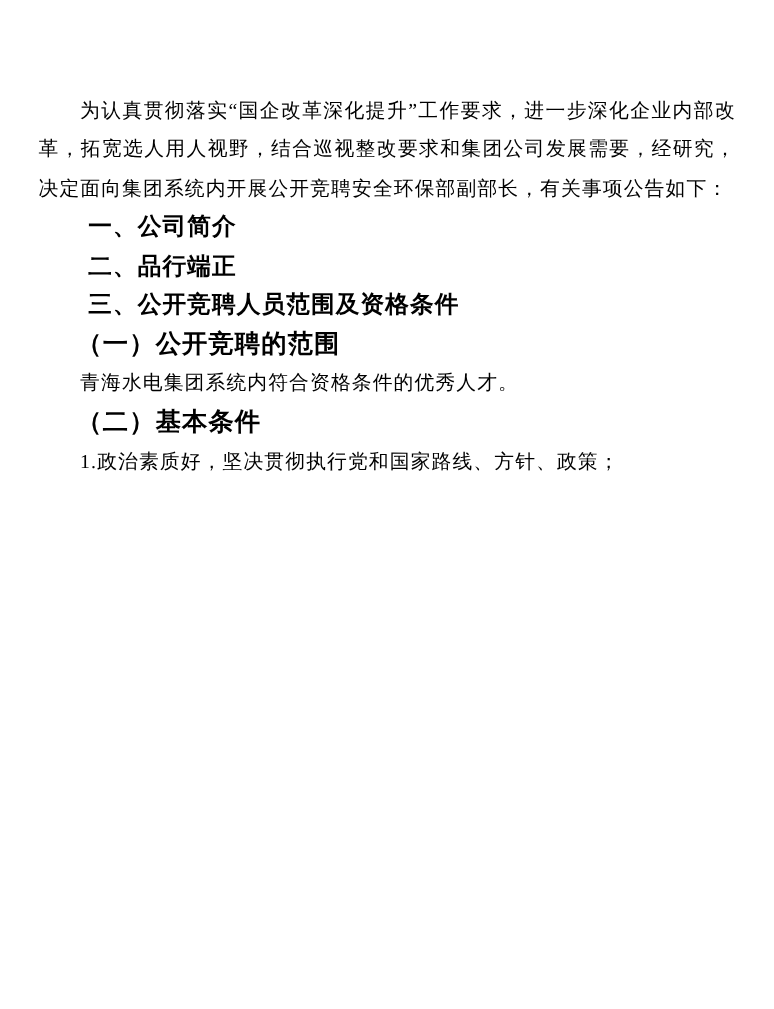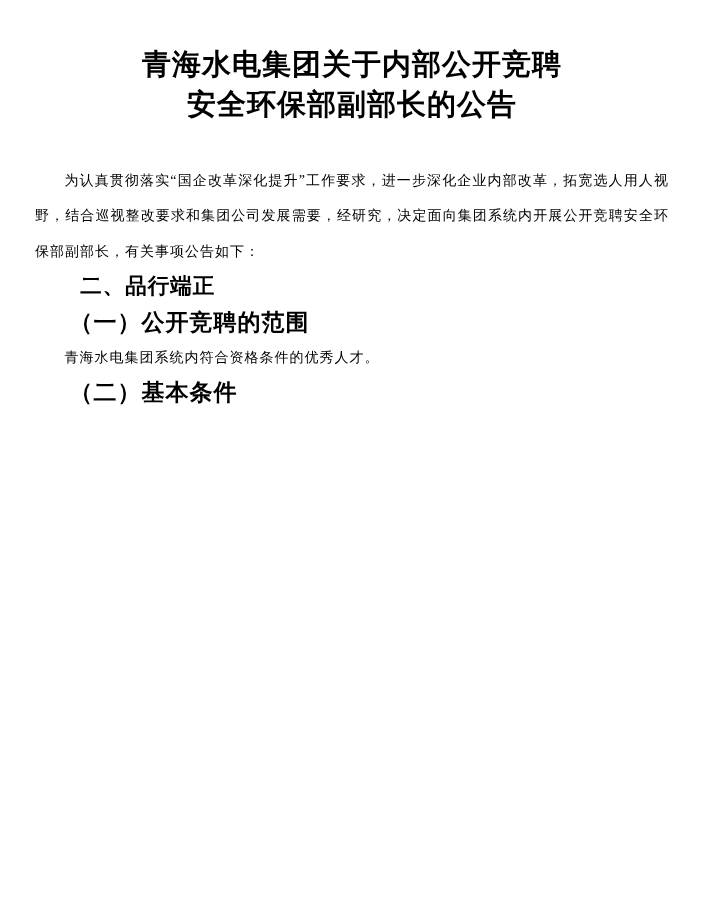--- a/index.html
+++ b/index.html
@@ -24,21 +24,21 @@
     font-weight: bold;
     font-size: 29px;
     line-height: 40px;
     font-family: "Liberation Serif", "DejaVu Serif", serif;
     letter-spacing: 1px;
   }
   .doc-body {
     margin-top: 39px;
   }
   .doc-body p {
-    font-size: 14px;
+    font-size: 18px;
     line-height: 35.4px;
     text-align: justify;
     text-justify: inter-character;
     letter-spacing: 1px;
   }
   p.body {
     font-weight: normal;
     text-indent: 2.1em;
     font-family: "Liberation Serif", "DejaVu Serif", serif;
   }
@@ -52,24 +52,23 @@
     font-weight: bold;
     text-indent: 1.5em;
     font-family: "Liberation Serif", "DejaVu Serif", serif;
     font-size: 23px;
   }
 </style>
 </head>
 <body>
 
 <div class="page">
-  <h1 class="doc-title">
-    <span>青海水电集团关于内部公开竞聘</span><br>
-    <span>安全环保部副部长的公告</span>
-  </h1>
   <div class="doc-body">
       <p class="body">为认真贯彻落实“国企改革深化提升”工作要求，进一步深化企业内部改革，拓宽选人用人视野，结合巡视整改要求和集团公司发展需要，经研究，决定面向集团系统内开展公开竞聘安全环保部副部长，有关事项公告如下：</p>
+      <p class="heading1">一、公司简介</p>
       <p class="heading1">二、品行端正</p>
+      <p class="heading1">三、公开竞聘人员范围及资格条件</p>
       <p class="heading2">（一）公开竞聘的范围</p>
       <p class="body">青海水电集团系统内符合资格条件的优秀人才。</p>
       <p class="heading2">（二）基本条件</p>
+      <p class="body">1.政治素质好，坚决贯彻执行党和国家路线、方针、政策；</p>
     </div>
 </div>
 
 </body></html>

